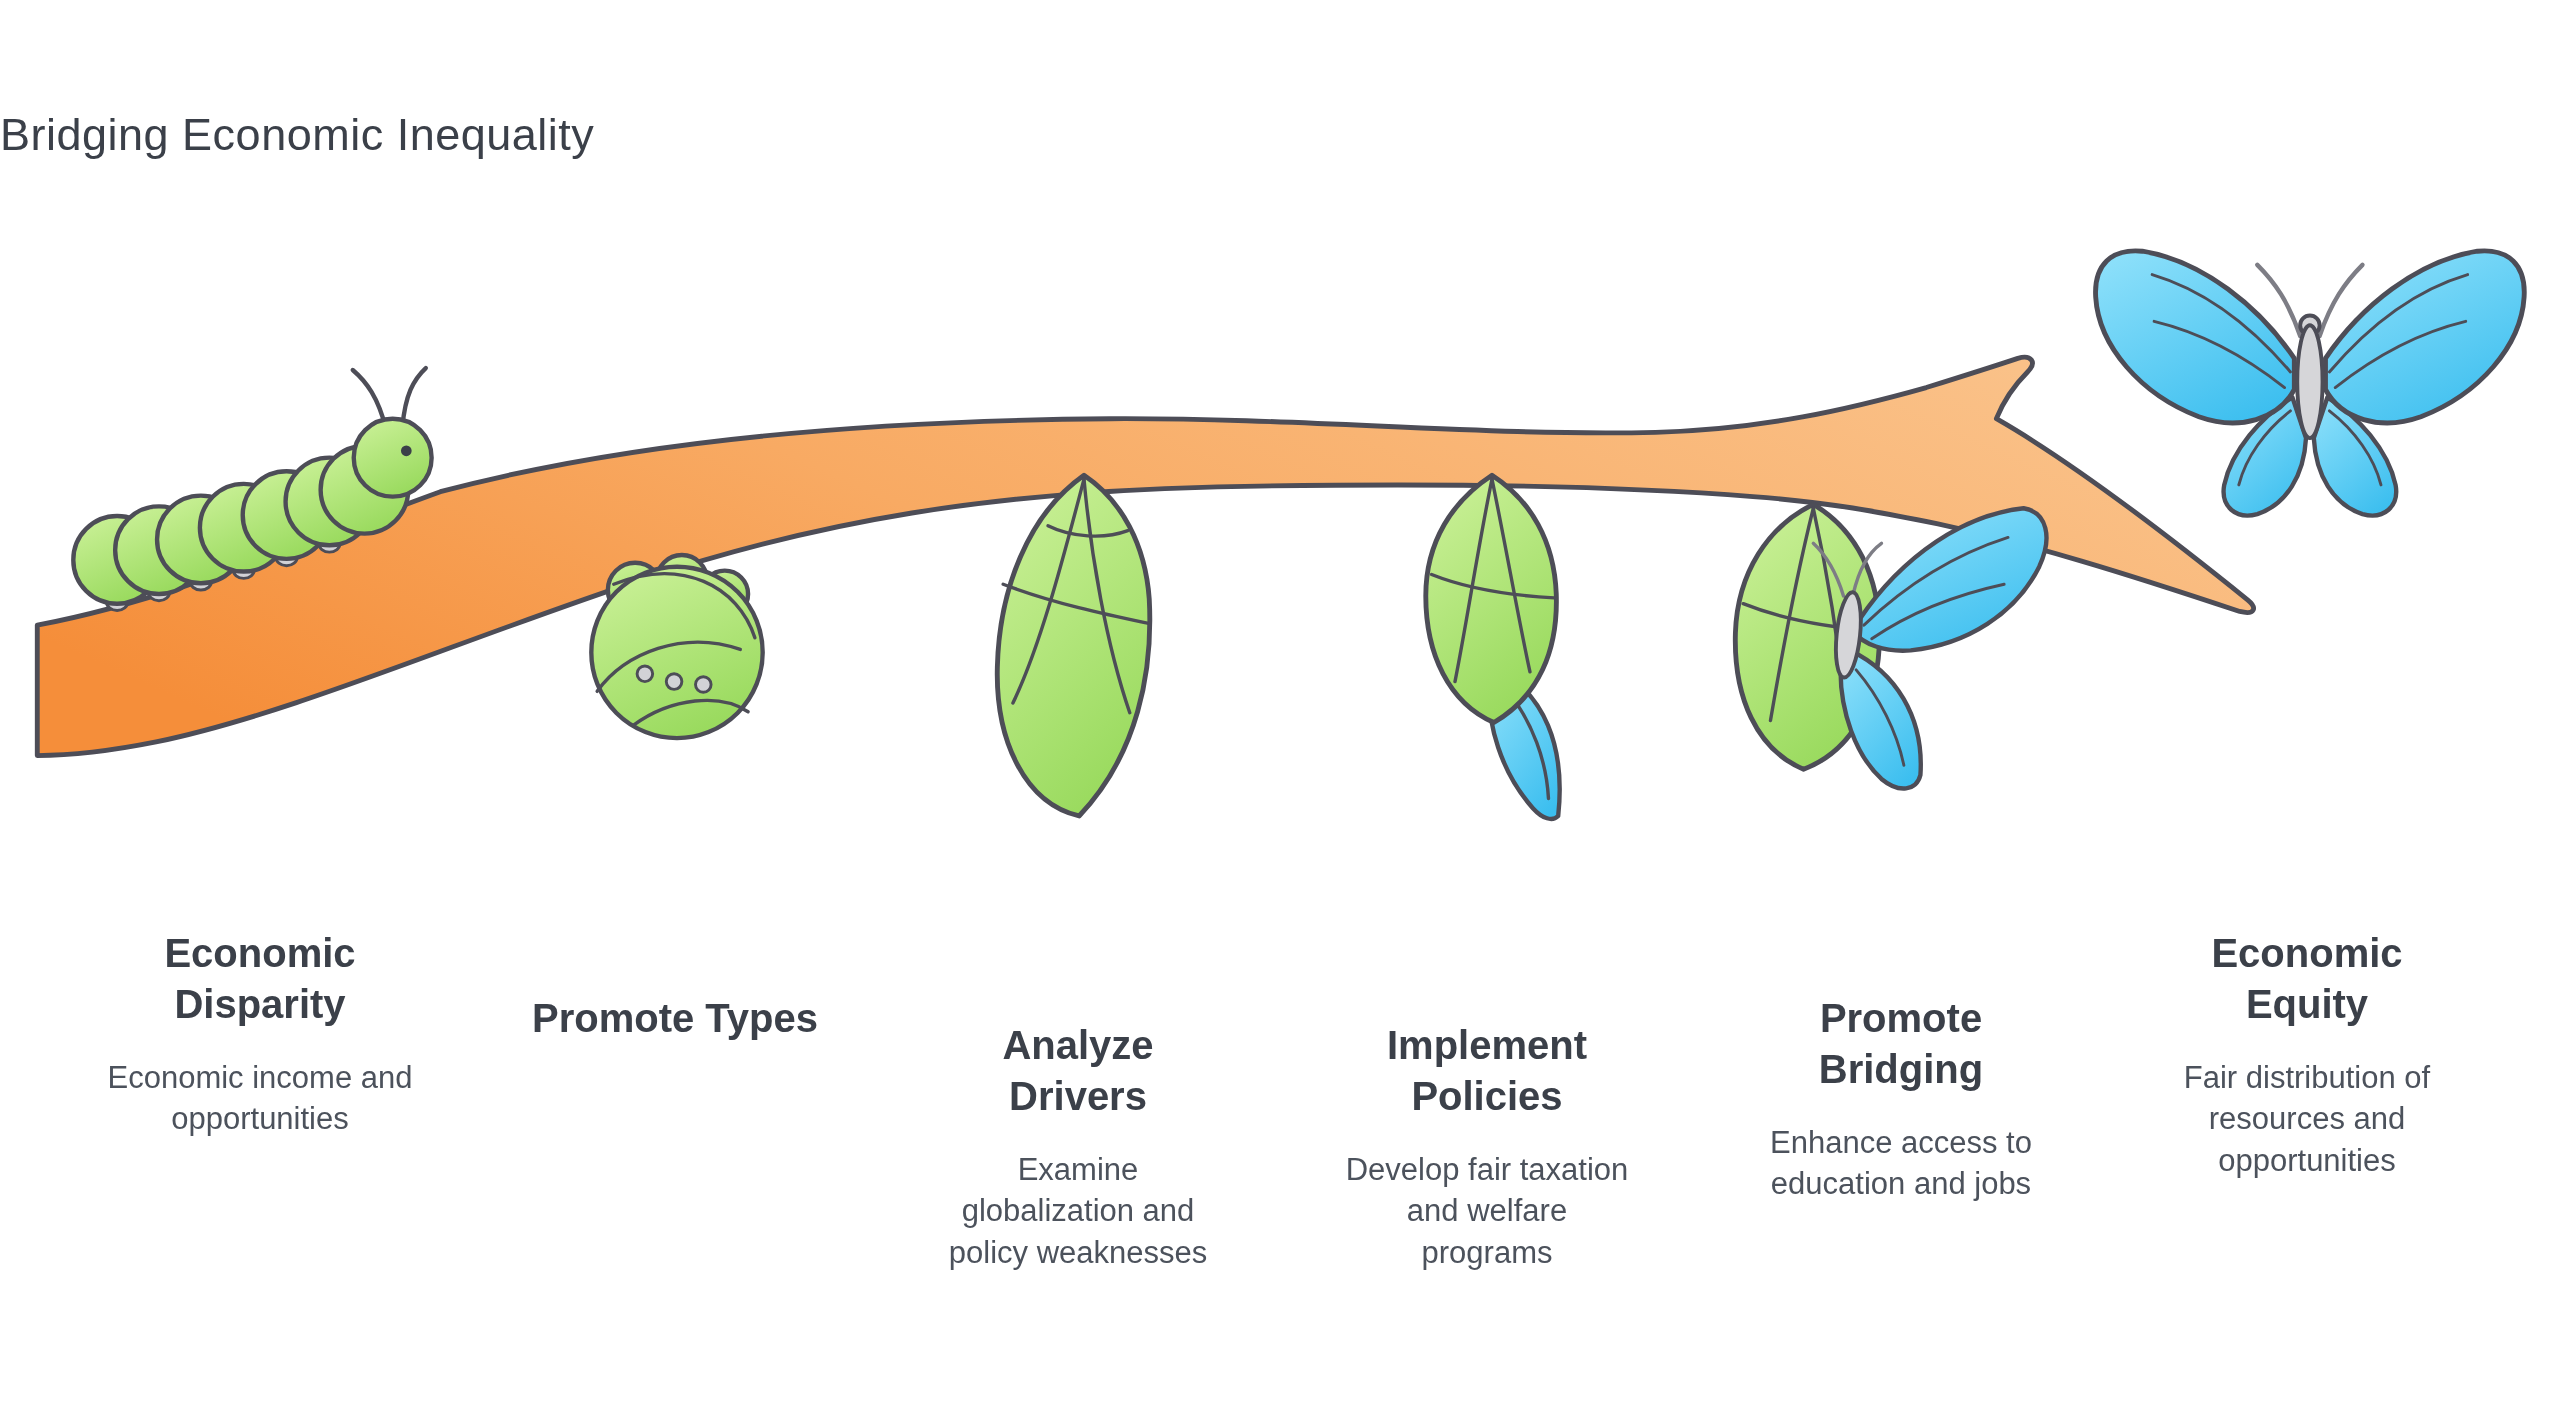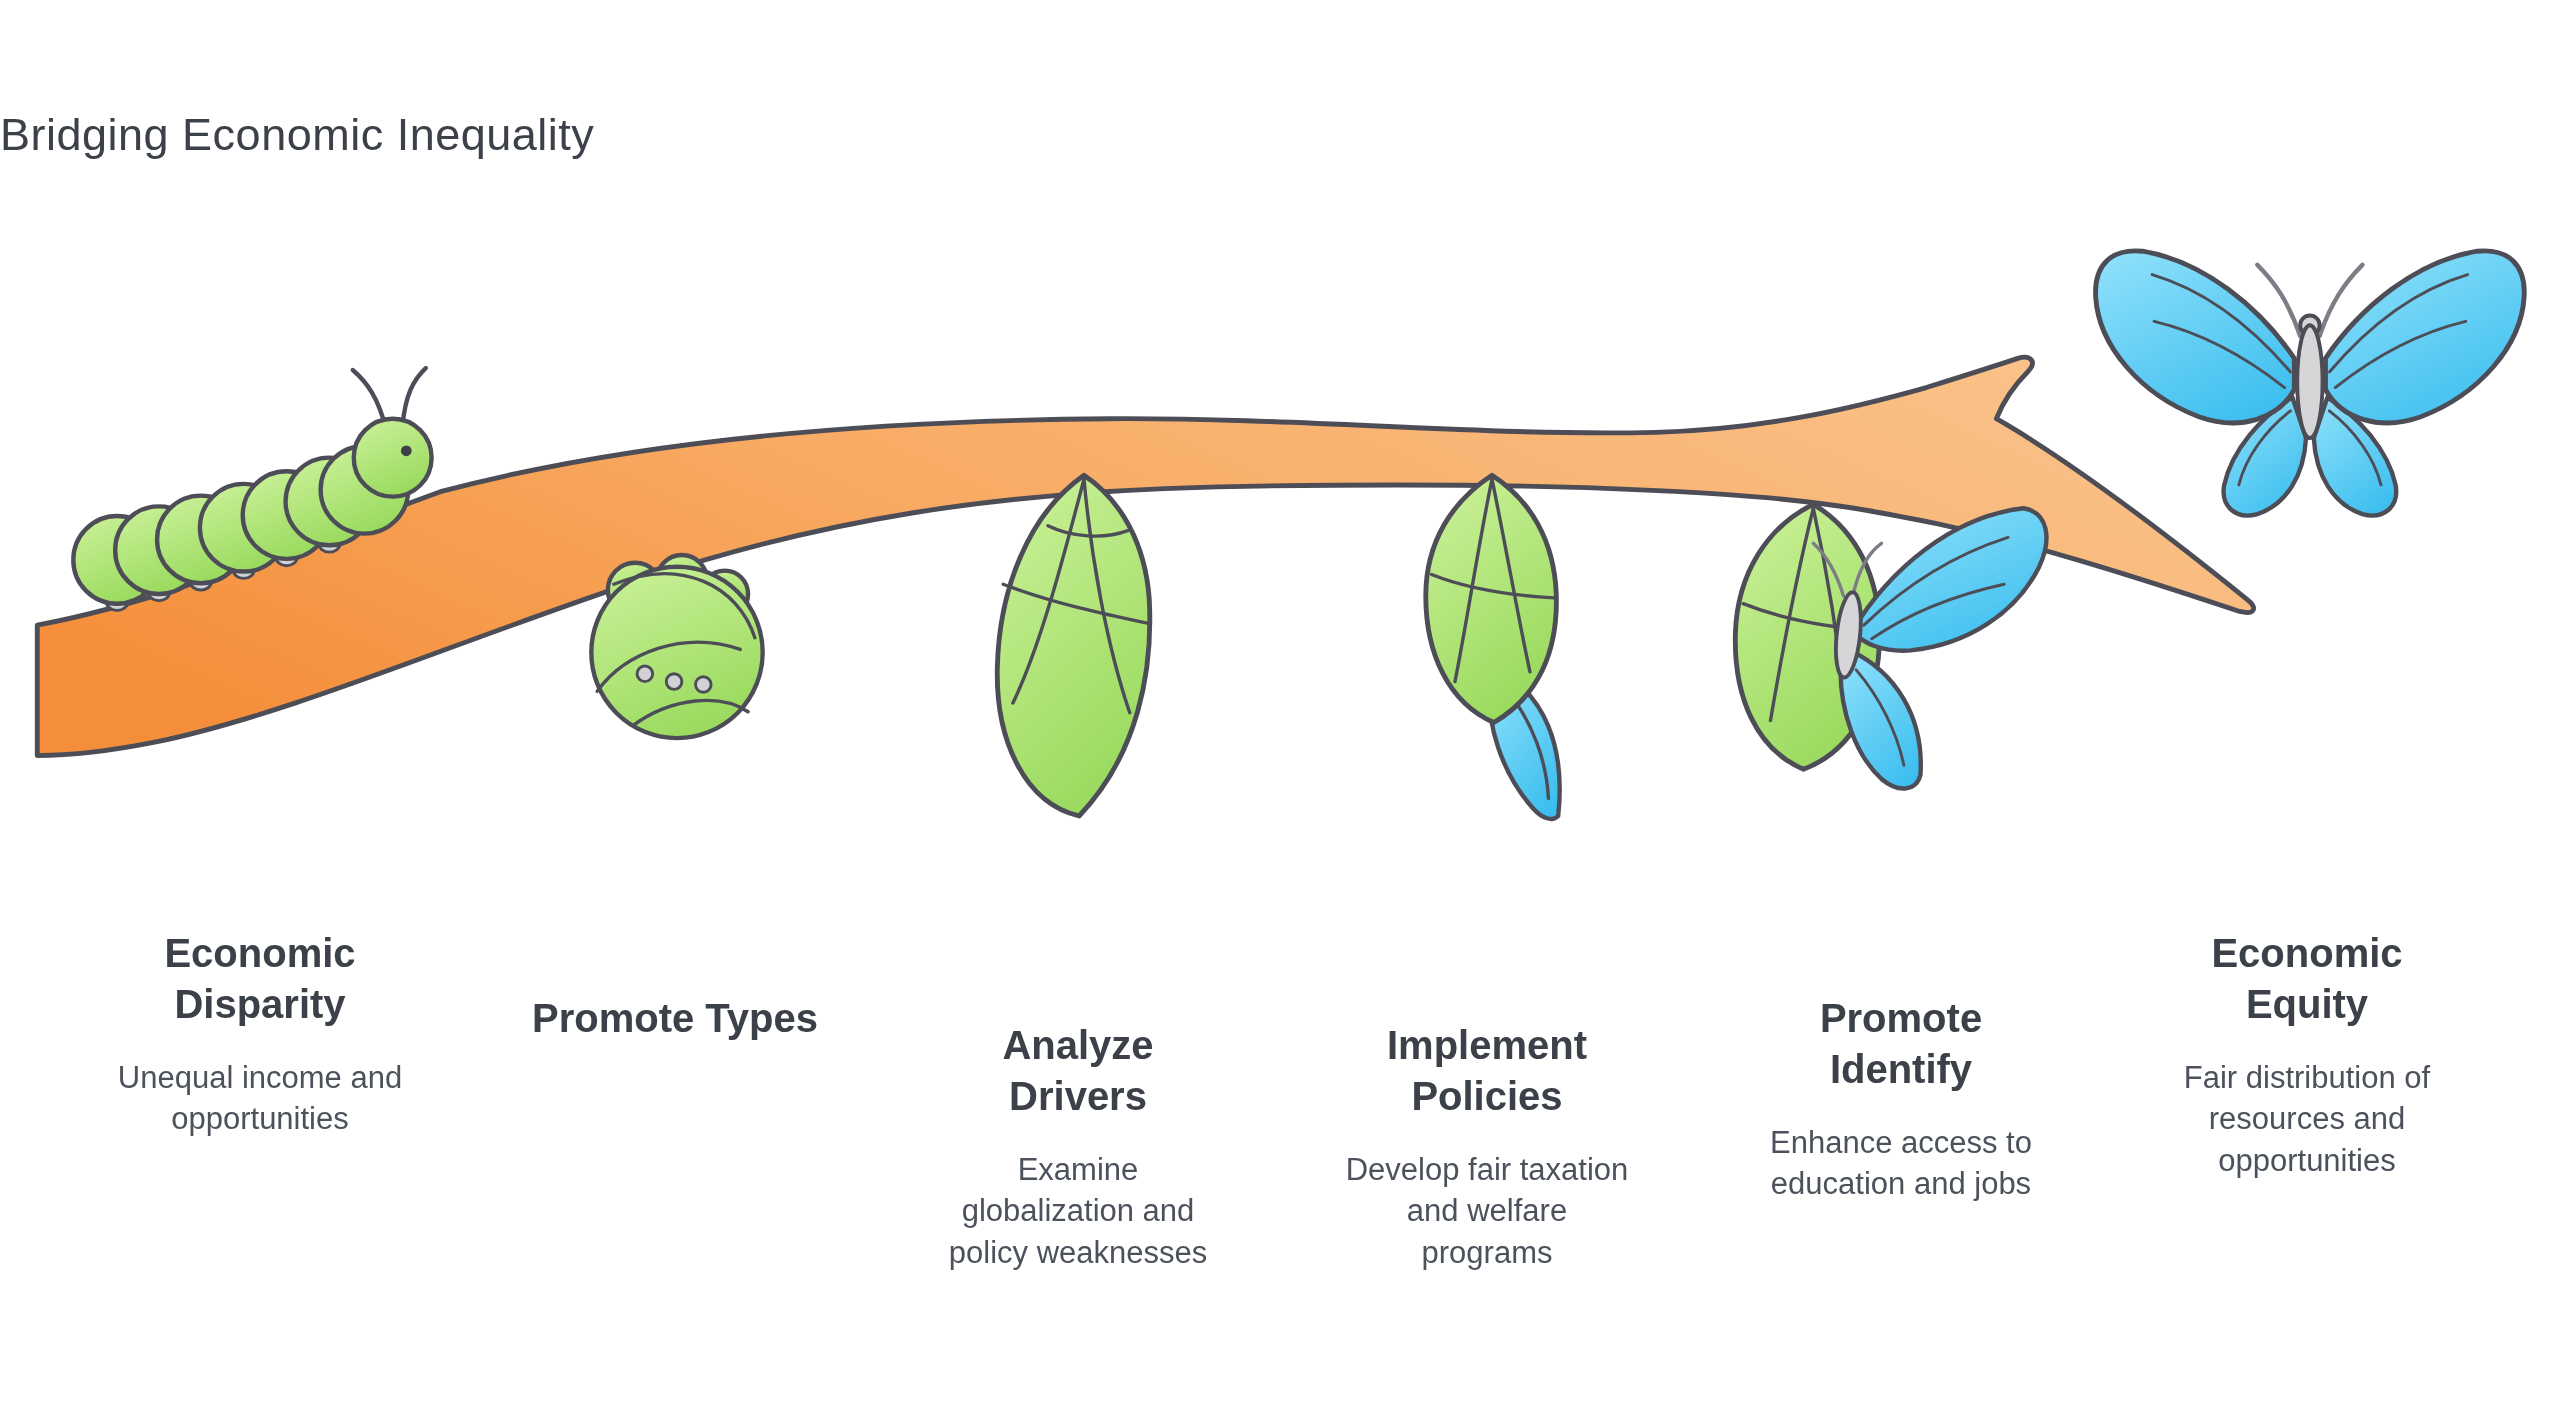--- a/index.html
+++ b/index.html
@@ -242,21 +242,21 @@
       </g>
 
       <circle cx="2372" cy="334" r="10" fill="#d6d6d9" stroke="#4d4d57" stroke-width="4"></circle>
       <ellipse cx="2372" cy="392" rx="13" ry="58" fill="#d6d6d9" stroke="#4d4d57" stroke-width="4"></ellipse>
     </g>
   </svg>
 
   <div class="stage" style="left:65px; top:906px">
     <div class="stage-heading">Economic
 Disparity</div>
-    <div class="stage-desc">Unequal income and
+    <div class="stage-desc">Economic income and
 opportunities</div>
   </div>
 
   <div class="stage" style="left:480px; top:971px">
     <div class="stage-heading">Promote Types</div>
   </div>
 
   <div class="stage" style="left:883px; top:998px">
     <div class="stage-heading">Analyze
 Drivers</div>
@@ -268,21 +268,21 @@
   <div class="stage" style="left:1292px; top:998px">
     <div class="stage-heading">Implement
 Policies</div>
     <div class="stage-desc">Develop fair taxation
 and welfare
 programs</div>
   </div>
 
   <div class="stage" style="left:1706px; top:971px">
     <div class="stage-heading">Promote
-Identify</div>
+Bridging</div>
     <div class="stage-desc">Enhance access to
 education and jobs</div>
   </div>
 
   <div class="stage" style="left:2112px; top:906px">
     <div class="stage-heading">Economic
 Equity</div>
     <div class="stage-desc">Fair distribution of
 resources and
 opportunities</div>

